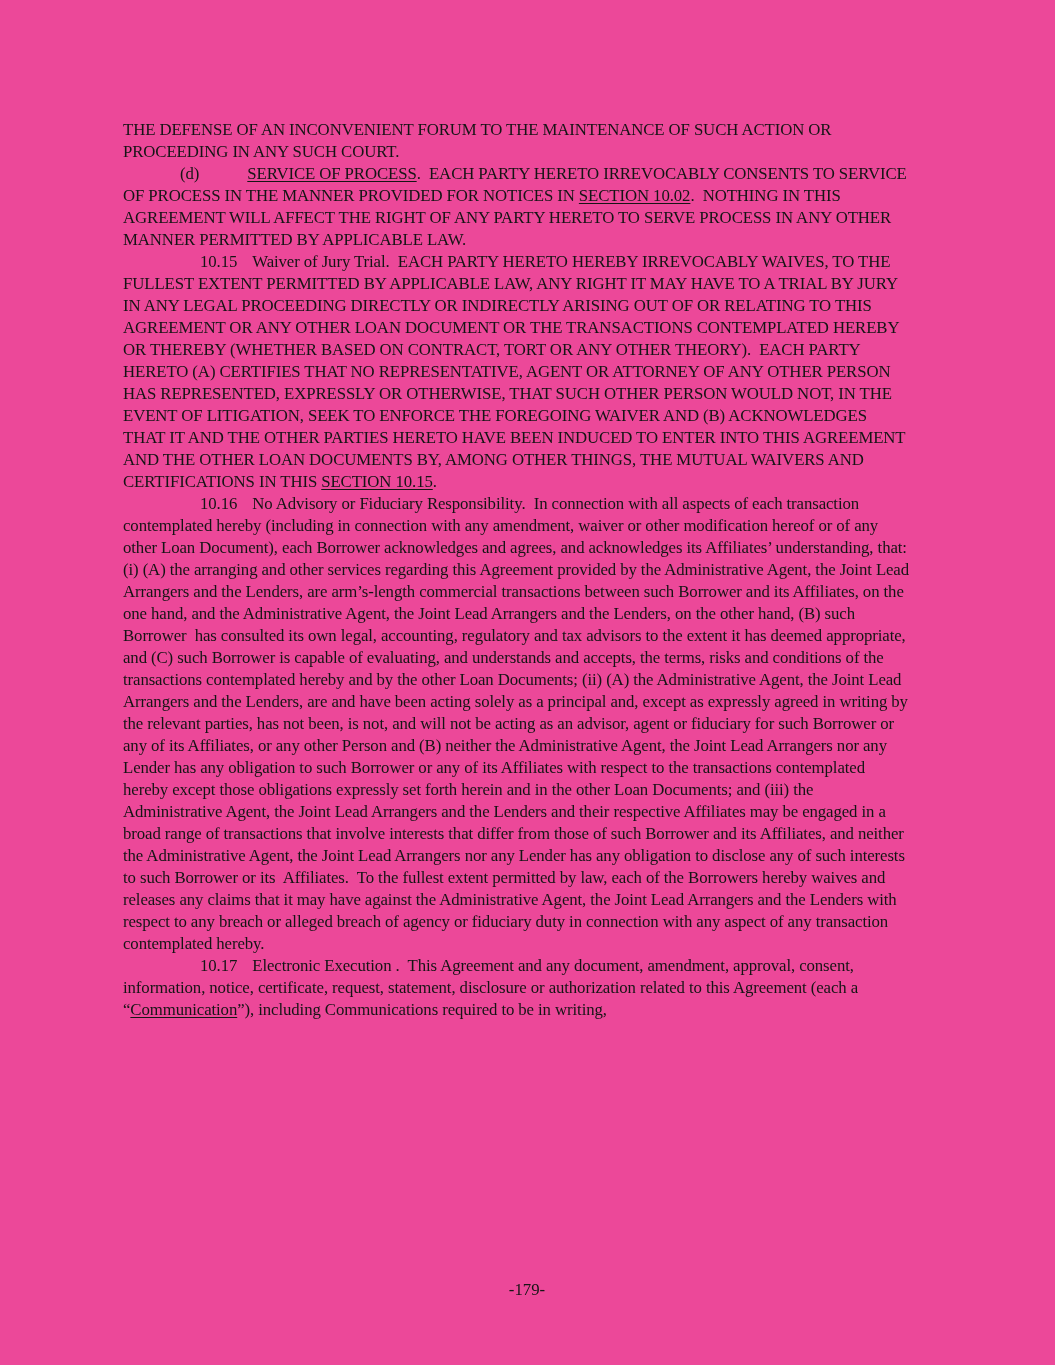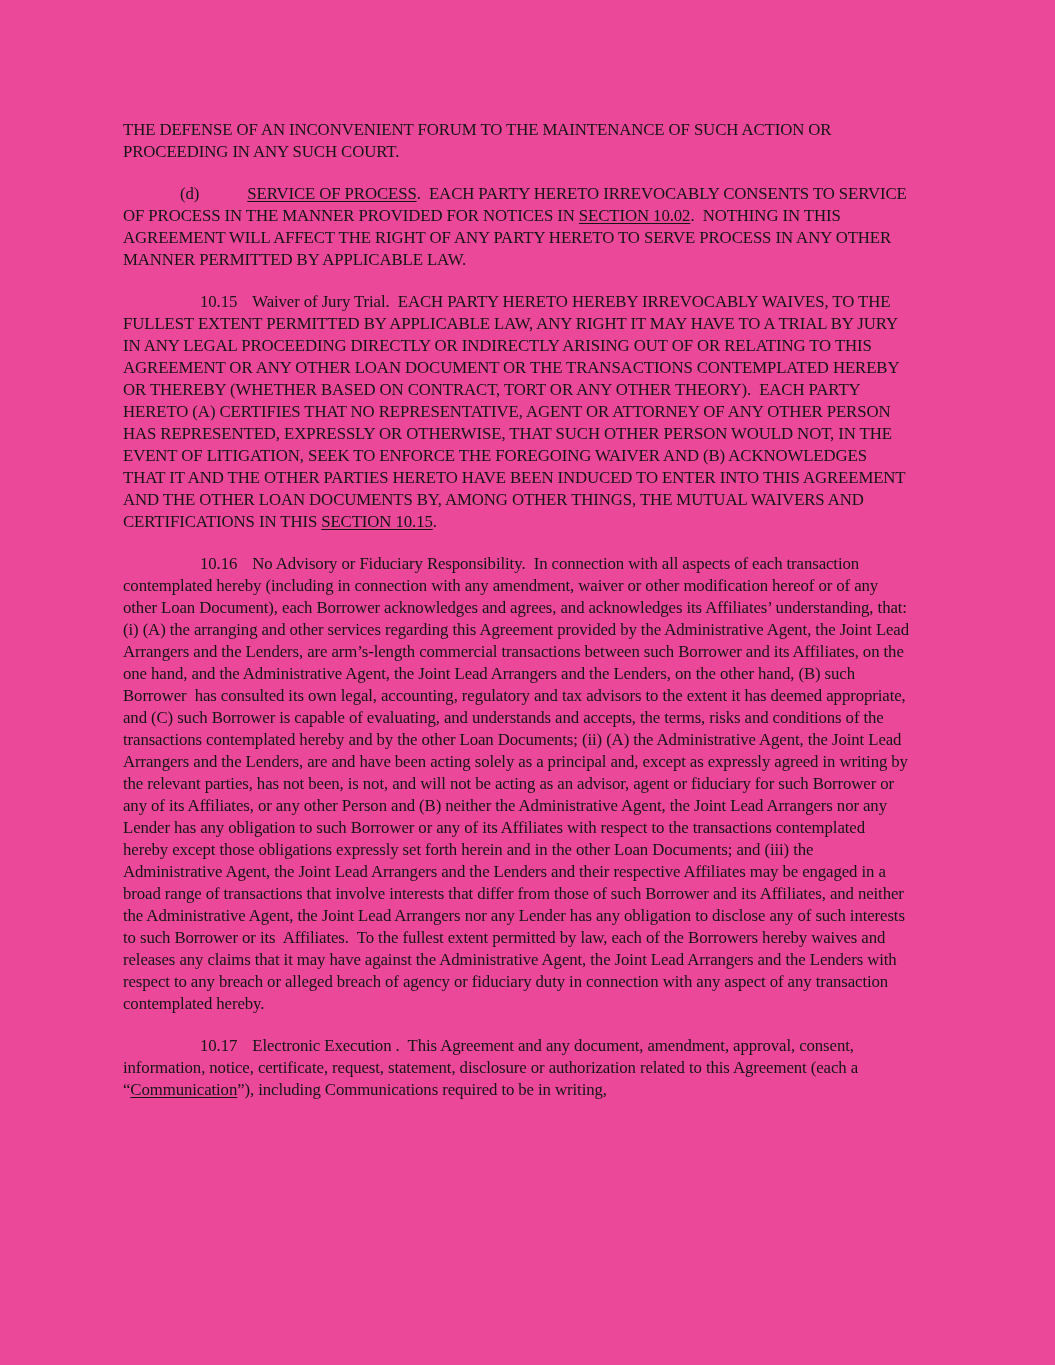--- a/index.html
+++ b/index.html
@@ -24,21 +24,21 @@
     width: 808px;
   }
   p.para {
     margin: 0;
     font-size: 16.8px;
     line-height: 22px;
     letter-spacing: -0.1px;
     white-space: pre-wrap;
     text-align: left;
   }
-  p.para + p.para { margin-top: 20px; }
+  p.para + p.para { }
   .indent-d { text-indent: 57px; }
   .section-block {
     margin-left: 21px;
     width: 787px;
     text-indent: 77px;
   }
   .b { font-weight: 400; }
   .u { text-decoration: underline; text-underline-offset: 2px; }
   .tab { display: inline-block; }
   .tab-small { width: 15px; }
@@ -57,13 +57,16 @@
 <body>
 
 <div class="page">
   <div class="content">
     <p class="para caps"><span>THE DEFENSE OF AN INCONVENIENT FORUM TO THE MAINTENANCE OF SUCH ACTION OR PROCEEDING IN ANY SUCH COURT.</span></p>
     <p class="para caps indent-d"><span>(d)</span><span class="tab tab-large"></span><span class="u">SERVICE OF PROCESS</span><span>.  EACH PARTY HERETO IRREVOCABLY CONSENTS TO SERVICE OF PROCESS IN THE MANNER PROVIDED FOR NOTICES IN </span><span class="u">SECTION 10.02</span><span>.  NOTHING IN THIS AGREEMENT WILL AFFECT THE RIGHT OF ANY PARTY HERETO TO SERVE PROCESS IN ANY OTHER MANNER PERMITTED BY APPLICABLE LAW.</span></p>
     <p class="para caps section-block"><span class="b">10.15</span><span class="tab tab-small"></span><span class="b">Waiver of Jury Trial</span><span>.  EACH PARTY HERETO HEREBY IRREVOCABLY WAIVES, TO THE FULLEST EXTENT PERMITTED BY APPLICABLE LAW, ANY RIGHT IT MAY HAVE TO A TRIAL BY JURY IN ANY LEGAL PROCEEDING DIRECTLY OR INDIRECTLY ARISING OUT OF OR RELATING TO THIS AGREEMENT OR ANY OTHER LOAN DOCUMENT OR THE TRANSACTIONS CONTEMPLATED HEREBY OR THEREBY (WHETHER BASED ON CONTRACT, TORT OR ANY OTHER THEORY).  EACH PARTY HERETO (A) CERTIFIES THAT NO REPRESENTATIVE, AGENT OR ATTORNEY OF ANY OTHER PERSON HAS REPRESENTED, EXPRESSLY OR OTHERWISE, THAT SUCH OTHER PERSON WOULD NOT, IN THE EVENT OF LITIGATION, SEEK TO ENFORCE THE FOREGOING WAIVER AND (B) ACKNOWLEDGES THAT IT AND THE OTHER PARTIES HERETO HAVE BEEN INDUCED TO ENTER INTO THIS AGREEMENT AND THE OTHER LOAN DOCUMENTS BY, AMONG OTHER THINGS, THE MUTUAL WAIVERS AND CERTIFICATIONS IN THIS </span><span class="u">SECTION 10.15</span><span>.</span></p>
     <p class="para section-block"><span class="b">10.16</span><span class="tab tab-small"></span><span class="b">No Advisory or Fiduciary Responsibility</span><span>.  In connection with all aspects of each transaction contemplated hereby (including in connection with any amendment, waiver or other modification hereof or of any other Loan Document), each Borrower acknowledges and agrees, and acknowledges its Affiliates’ understanding, that:  (i) (A) the arranging and other services regarding this Agreement provided by the Administrative Agent, the Joint Lead Arrangers and the Lenders, are arm’s-length commercial transactions between such Borrower and its Affiliates, on the one hand, and the Administrative Agent, the Joint Lead Arrangers and the Lenders, on the other hand, (B) such Borrower  has consulted its own legal, accounting, regulatory and tax advisors to the extent it has deemed appropriate, and (C) such Borrower is capable of evaluating, and understands and accepts, the terms, risks and conditions of the transactions contemplated hereby and by the other Loan Documents; (ii) (A) the Administrative Agent, the Joint Lead Arrangers and the Lenders, are and have been acting solely as a principal and, except as expressly agreed in writing by the relevant parties, has not been, is not, and will not be acting as an advisor, agent or fiduciary for such Borrower or any of its Affiliates, or any other Person and (B) neither the Administrative Agent, the Joint Lead Arrangers nor any Lender has any obligation to such Borrower or any of its Affiliates with respect to the transactions contemplated hereby except those obligations expressly set forth herein and in the other Loan Documents; and (iii) the Administrative Agent, the Joint Lead Arrangers and the Lenders and their respective Affiliates may be engaged in a broad range of transactions that involve interests that differ from those of such Borrower and its Affiliates, and neither the Administrative Agent, the Joint Lead Arrangers nor any Lender has any obligation to disclose any of such interests to such Borrower or its  Affiliates.  To the fullest extent permitted by law, each of the Borrowers hereby waives and releases any claims that it may have against the Administrative Agent, the Joint Lead Arrangers and the Lenders with respect to any breach or alleged breach of agency or fiduciary duty in connection with any aspect of any transaction contemplated hereby.</span></p>
     <p class="para section-block"><span class="b">10.17</span><span class="tab tab-small"></span><span class="b">Electronic Execution</span><span> .  This Agreement and any document, amendment, approval, consent, information, notice, certificate, request, statement, disclosure or authorization related to this Agreement (each a “</span><span class="u">Communication</span><span>”), including Communications required to be in writing,</span></p>
   </div>
+  <div class="footer">
+    <span>-179-</span>
+  </div>
 </div>
 
 </body></html>

